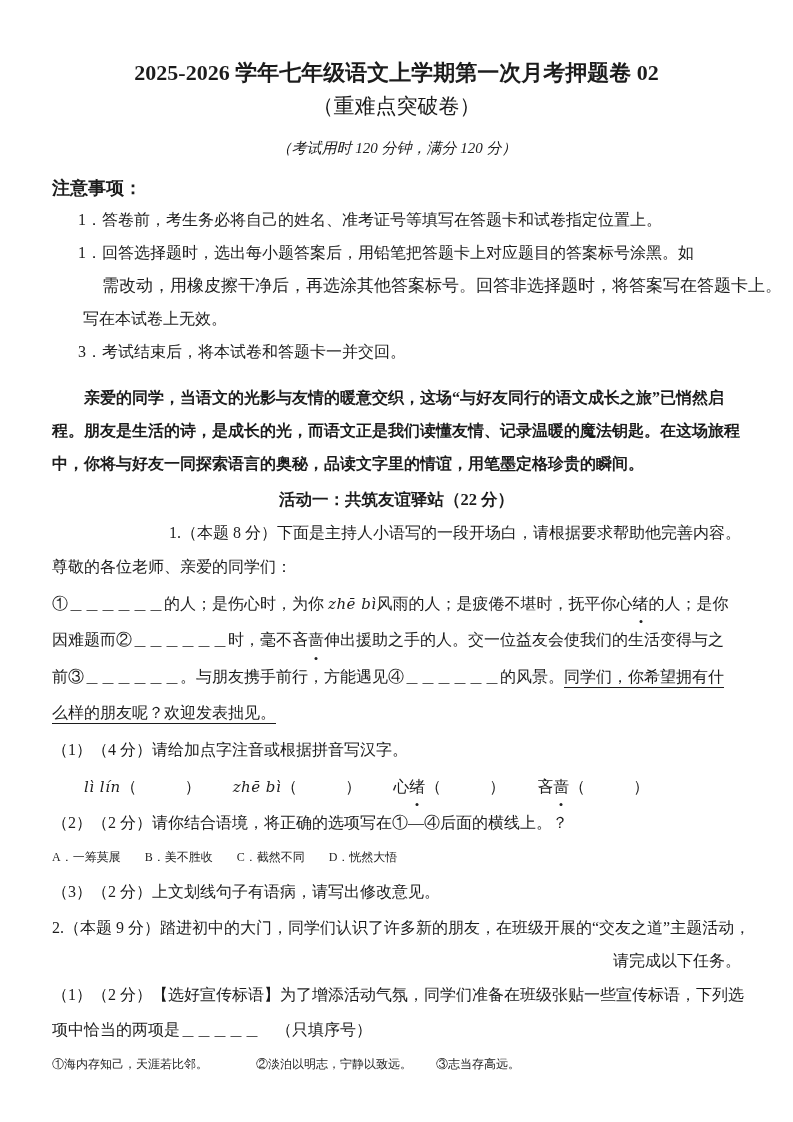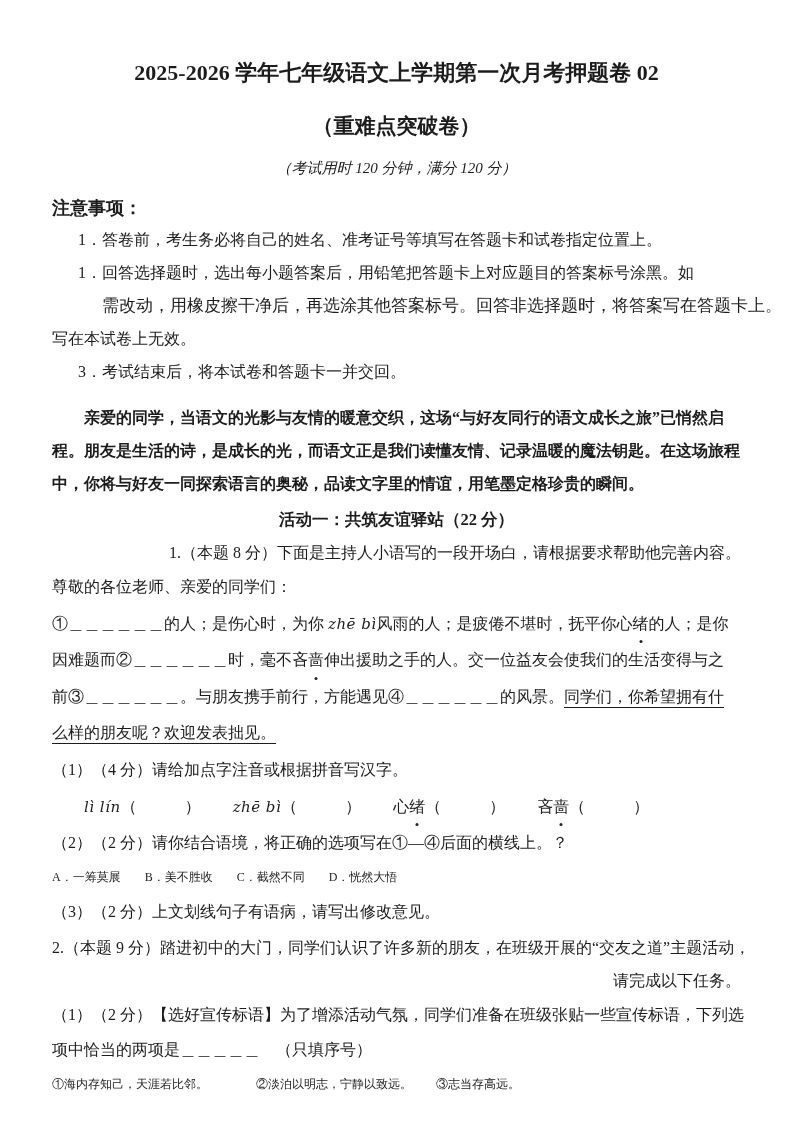--- a/index.html
+++ b/index.html
@@ -20,37 +20,37 @@
   
   .title {
     text-align: center;
     font-size: 22px;
     font-weight: 700;
     line-height: 30px;
   }
   .subtitle {
     text-align: center;
     font-size: 21px;
-    font-weight: 700;
-    margin-top: 24px;
+    font-weight: 400;
+    margin-top: 4px;
     line-height: 28px;
   }
   .exam-info {
     text-align: center;
     font-size: 15px;
     margin-top: 17px;
     line-height: 22px;
     font-style: italic;
   }
 
   
   .notice { margin-top: 14px; font-size: 16px; }
   .notice-heading { font-weight: 700; font-size: 18px; line-height: 30px; }
   .notice .nline { line-height: 33px; }
-  .i0 { padding-left: 0; }
+  .i0 { padding-left: 0; margin-left: 31px; }
   .i1 { padding-left: 26px; }
   .i2 { padding-left: 50px; font-size: 17px; }
 
   
   .intro { margin-top: 13px; font-weight: 700; font-size: 16px; }
   .intro .line { line-height: 33px; }
 
   
   .activity-heading {
     margin-top: 3px;

